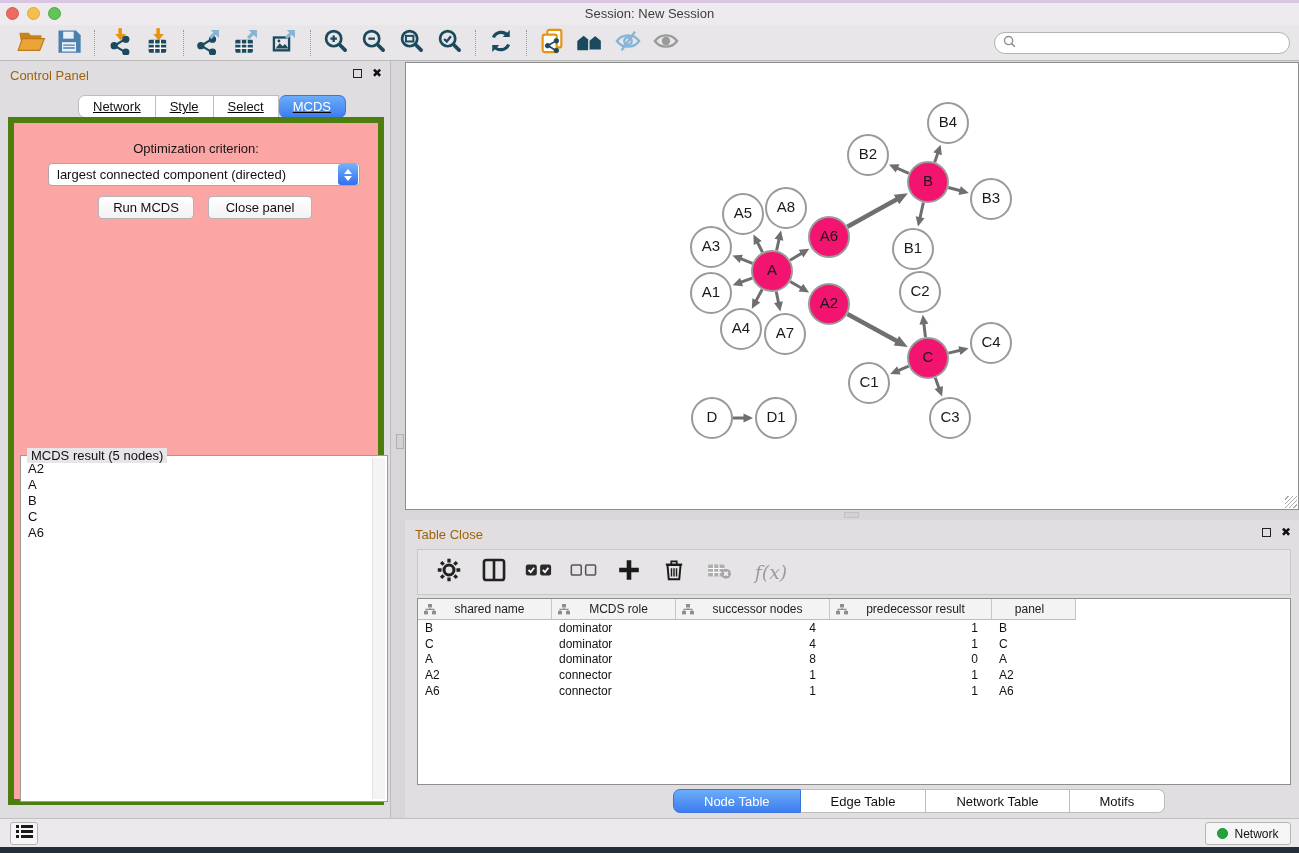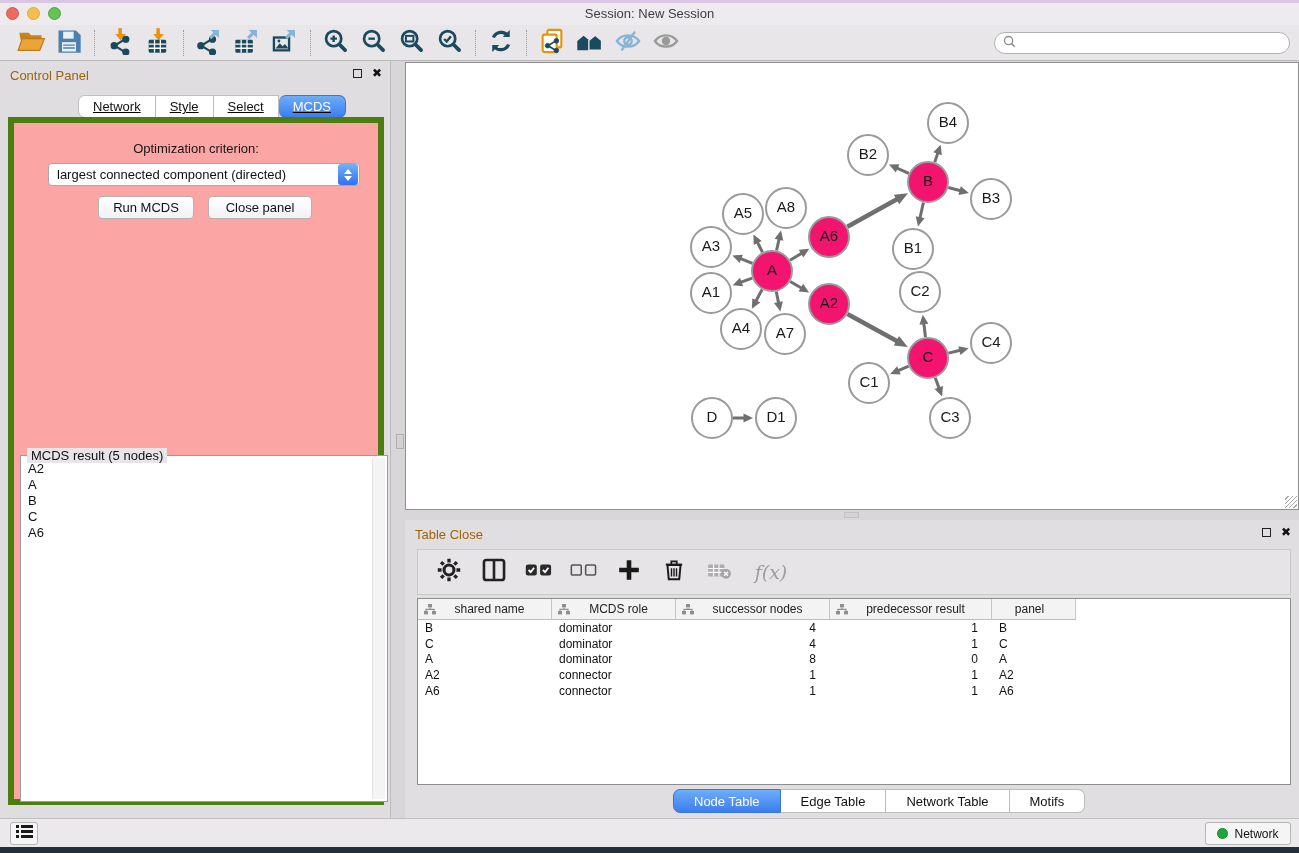--- a/index.html
+++ b/index.html
@@ -84,21 +84,21 @@
   .dt-hcell { background:#F4F3F4; border-right:1px solid #C6C6C6; border-bottom:1px solid #BDBDBD; display:flex; align-items:center;
     font-size:12px; color:#222; position:relative; }
   .dt-hcell .hlabel { flex:1; text-align:center; padding-right:8px; }
   .dt-hcell .hicon { margin-left:6px; display:flex; }
   .dt-row { display:flex; height:15.7px; align-items:center; }
   .dt-cell { font-size:12px; color:#111; white-space:nowrap; overflow:hidden; }
   .dt-cell.left { text-align:left; padding-left:7px; }
   .dt-cell.right { text-align:right; padding-right:14px; }
 
   .tp-tabs { position:absolute; left:268px; top:269px; display:flex; }
-  .tp-tab { height:24px; padding:0 20px; background:#FFFFFF; border:1px solid #BDBDBD; border-left:none;
+  .tp-tab { height:24px; padding:0 30px; background:#FFFFFF; border:1px solid #BDBDBD; border-left:none;
     font-size:13px; color:#111; display:flex; align-items:center; }
   .tp-tab:first-child { border-left:1px solid #BDBDBD; border-radius:7px 0 0 7px; }
   .tp-tab:last-child { border-radius:0 7px 7px 0; }
   .tp-tab.active { background:linear-gradient(#6DADF8,#3C7DF0); border-color:#3B74D8; color:#FFFFFF; }
 
   
   .status-bar { left:0; top:818px; width:1299px; height:29px; background:#EBE9EB; border-top:1px solid #C0C0C0; }
   .list-btn { position:absolute; left:10px; top:3px; width:28px; height:23px; background:#F6F5F6; border:1px solid #B5B5B5;
     border-radius:3px; display:flex; align-items:center; justify-content:center; }
   .memory-btn { position:absolute; right:8px; top:3px; width:86px; height:23px; background:#F6F5F6; border:1px solid #B5B5B5;

